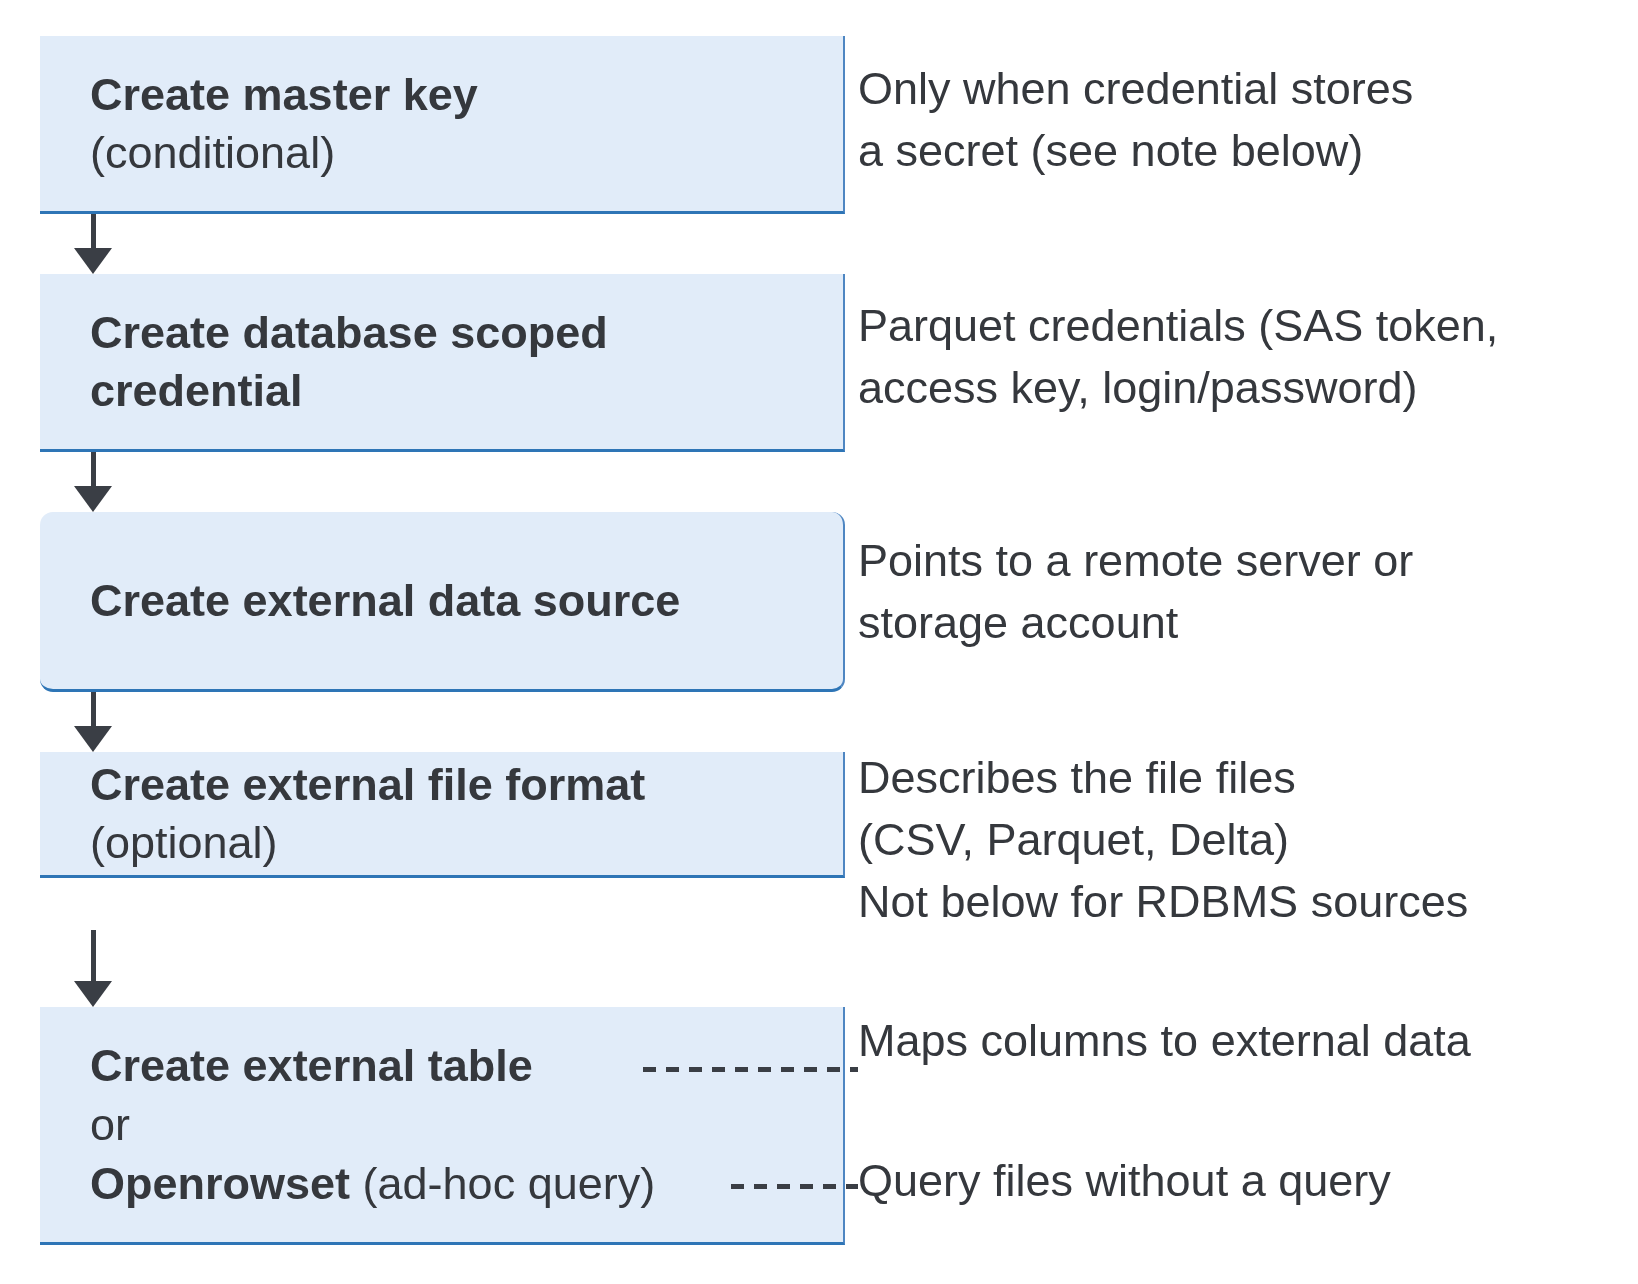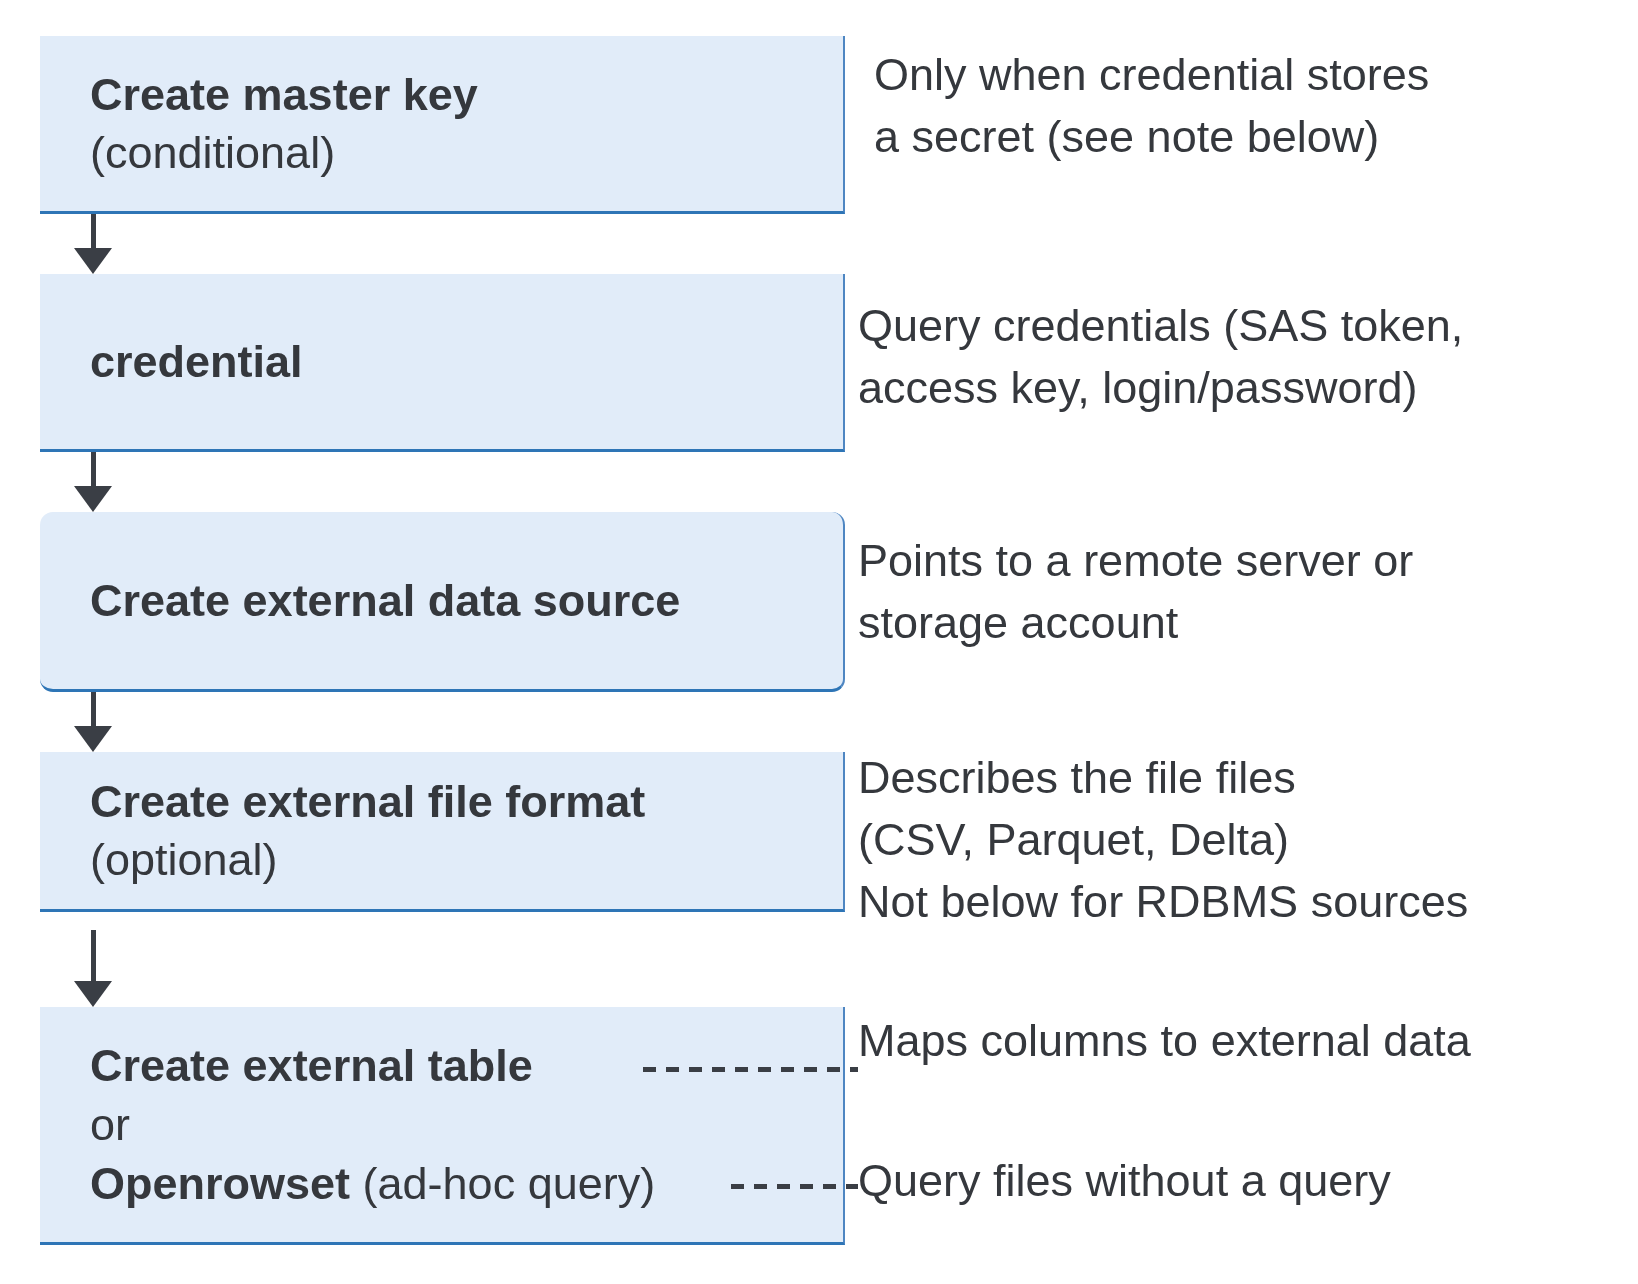--- a/index.html
+++ b/index.html
@@ -79,63 +79,64 @@
     <div class="line bold">Create master key</div>
     <div class="line">(conditional)</div>
   </div>
 
   <div class="arrow" style="top:214px; height:60px;">
     <div class="arrow-stem"></div>
     <div class="arrow-head"></div>
   </div>
 
   <div class="step-box" style="top:274px; height:178px;">
+    <div class="line bold">Create database scoped</div>
     <div class="line bold">credential</div>
   </div>
 
   <div class="arrow" style="top:452px; height:60px;">
     <div class="arrow-stem"></div>
     <div class="arrow-head"></div>
   </div>
 
   <div class="step-box" style="top:512px; height:180px;border-radius:13px;">
     <div class="line bold">Create external data source</div>
   </div>
 
   <div class="arrow" style="top:692px; height:60px;">
     <div class="arrow-stem"></div>
     <div class="arrow-head"></div>
   </div>
 
-  <div class="step-box" style="top:752px; height:160px;">
+  <div class="step-box" style="top:752px; height:126px;">
     <div class="line bold">Create external file format</div>
     <div class="line">(optional)</div>
   </div>
 
   <div class="arrow" style="top:930px; height:77px;">
     <div class="arrow-stem"></div>
     <div class="arrow-head"></div>
   </div>
 
   <div class="step-box" style="top:1007px; height:238px; line-height:59px;">
     <div class="line bold">Create external table</div>
     <div class="line">or</div>
     <div class="line"><span class="bold">Openrowset</span><span> (ad-hoc query)</span></div>
   </div>
 
   <div class="dash" style="top:1067px; left:643px; width:215px;"></div>
   <div class="dash" style="top:1184px; left:731px; width:127px;"></div>
 
-  <div class="note" style="top:44px;margin-left:16px;">
+  <div class="note" style="top:58px;">
     <div>Only when credential stores</div>
     <div>a secret (see note below)</div>
   </div>
 
   <div class="note" style="top:295px;">
-    <div>Query credentials (SAS token,</div>
+    <div>Parquet credentials (SAS token,</div>
     <div>access key, login/password)</div>
   </div>
 
   <div class="note" style="top:530px;">
     <div>Points to a remote server or</div>
     <div>storage account</div>
   </div>
 
   <div class="note" style="top:747px;">
     <div>Describes the file files</div>

